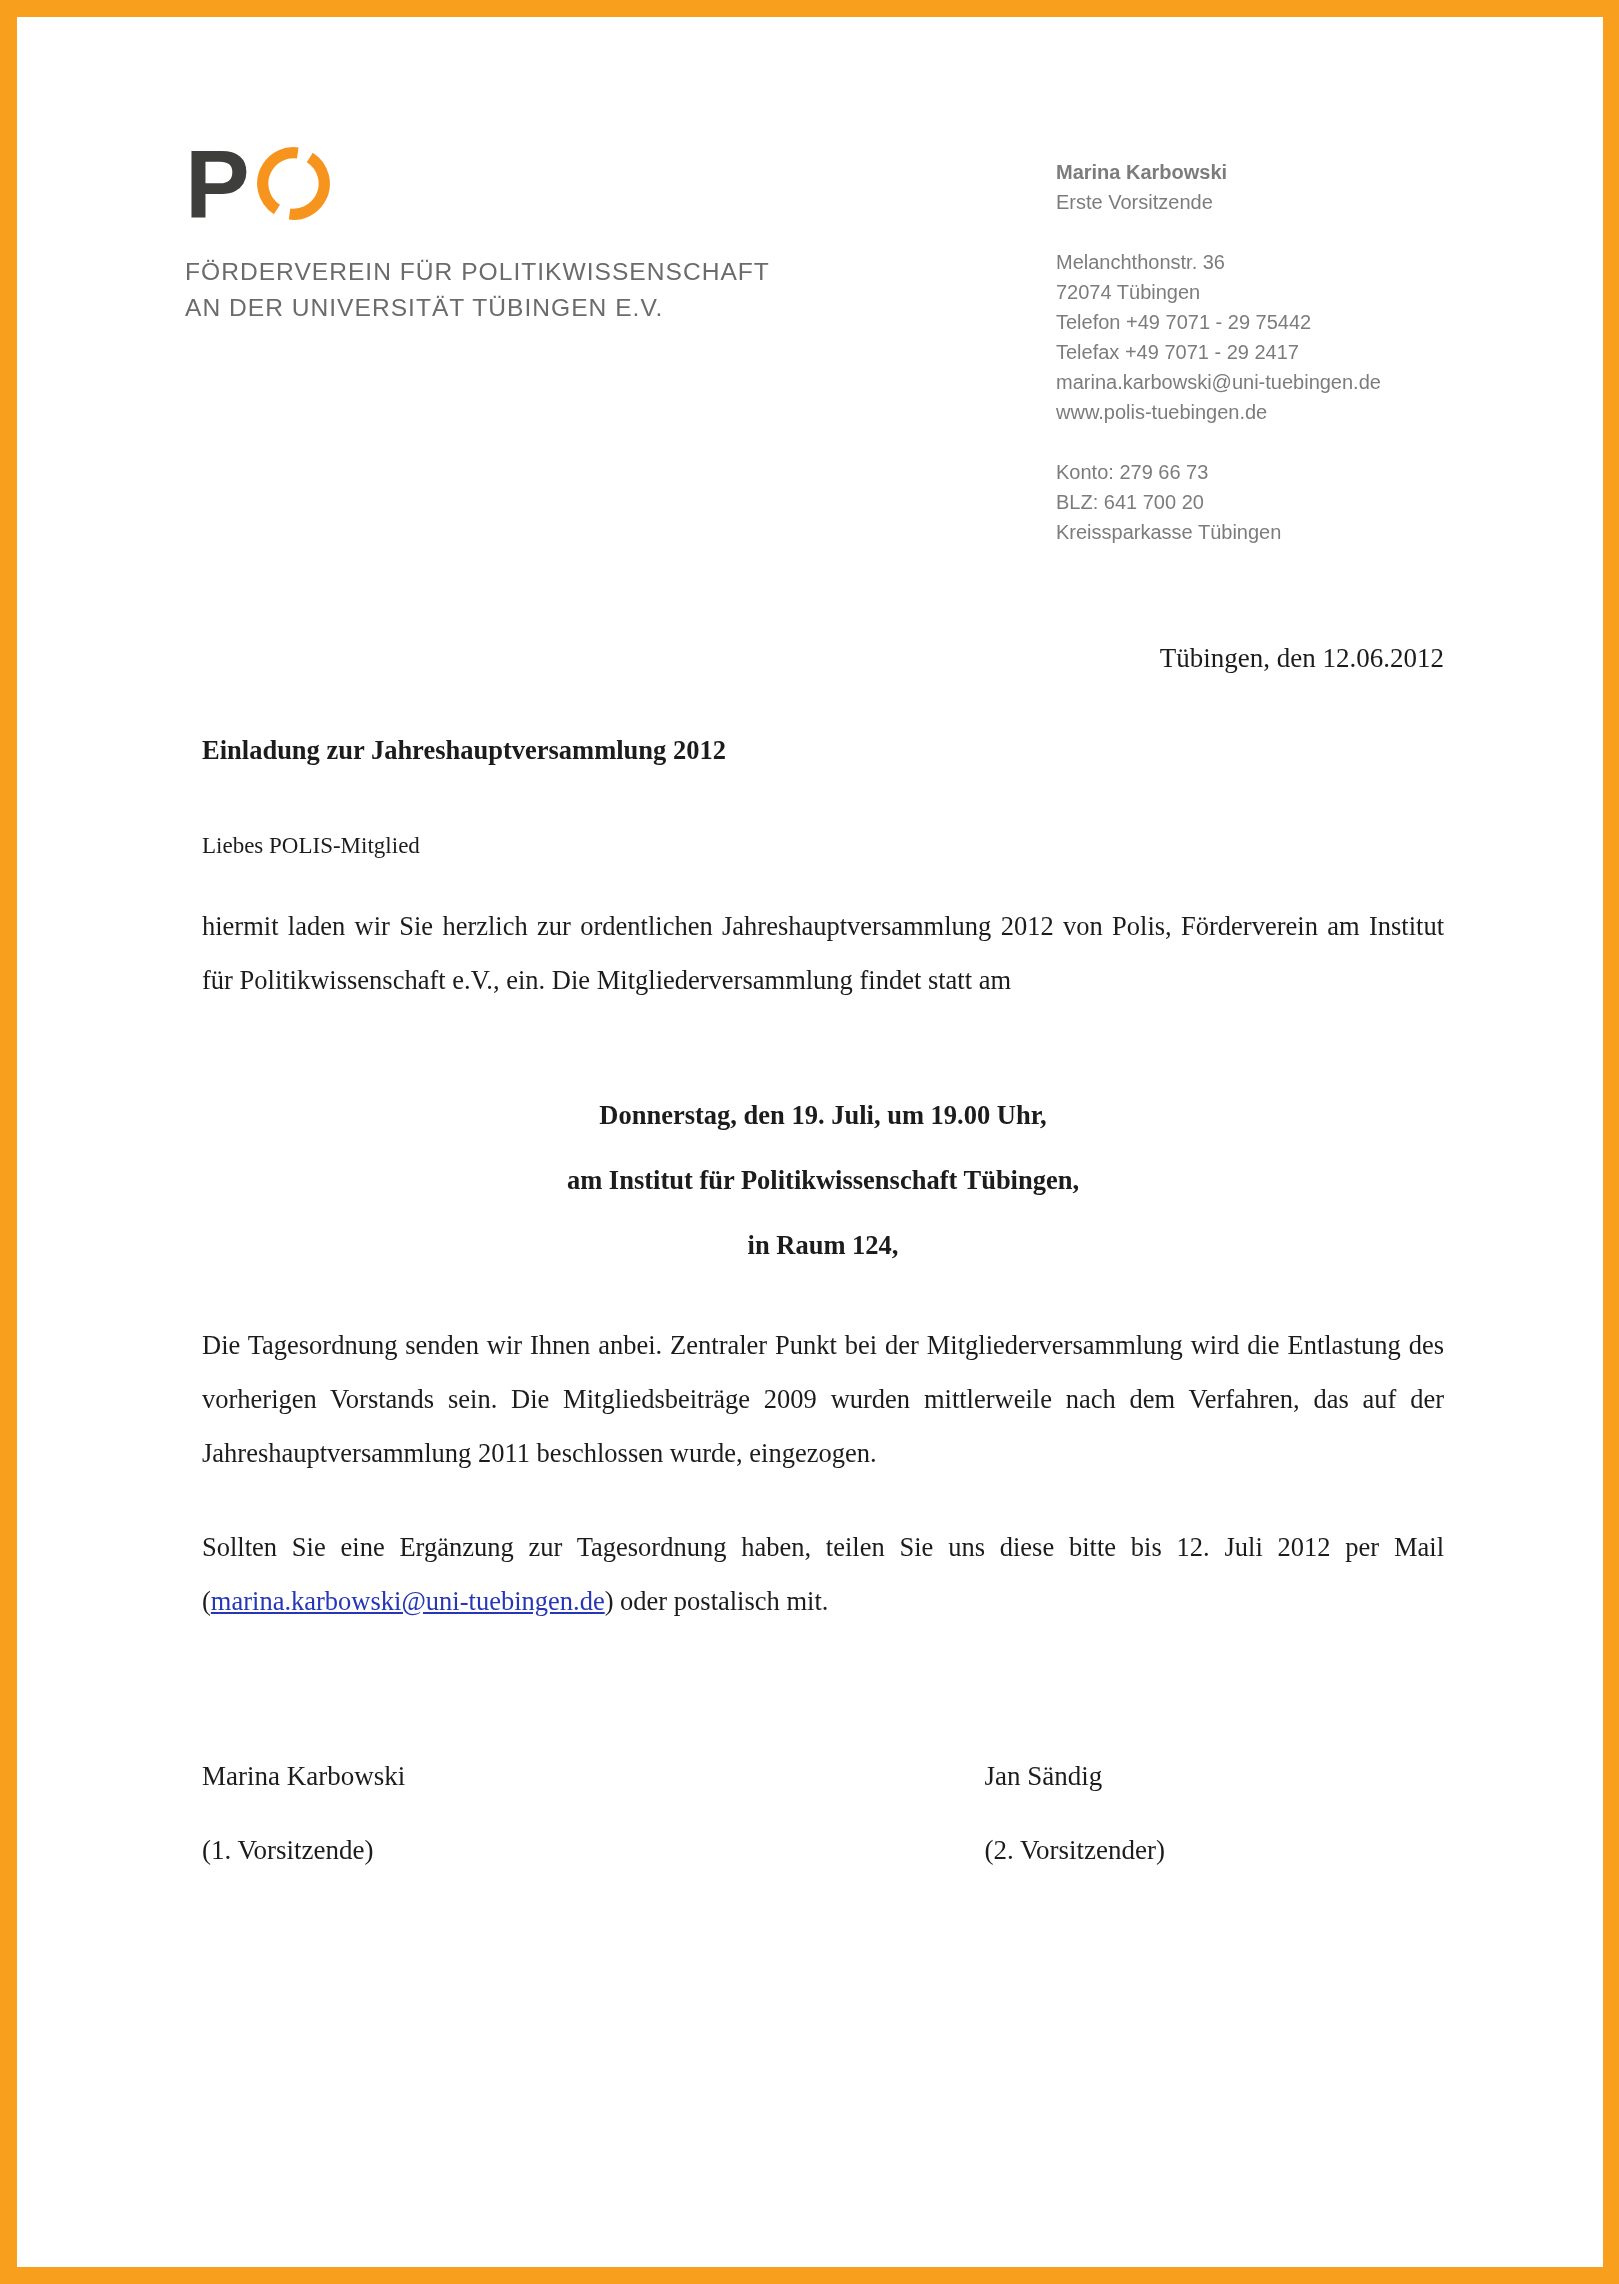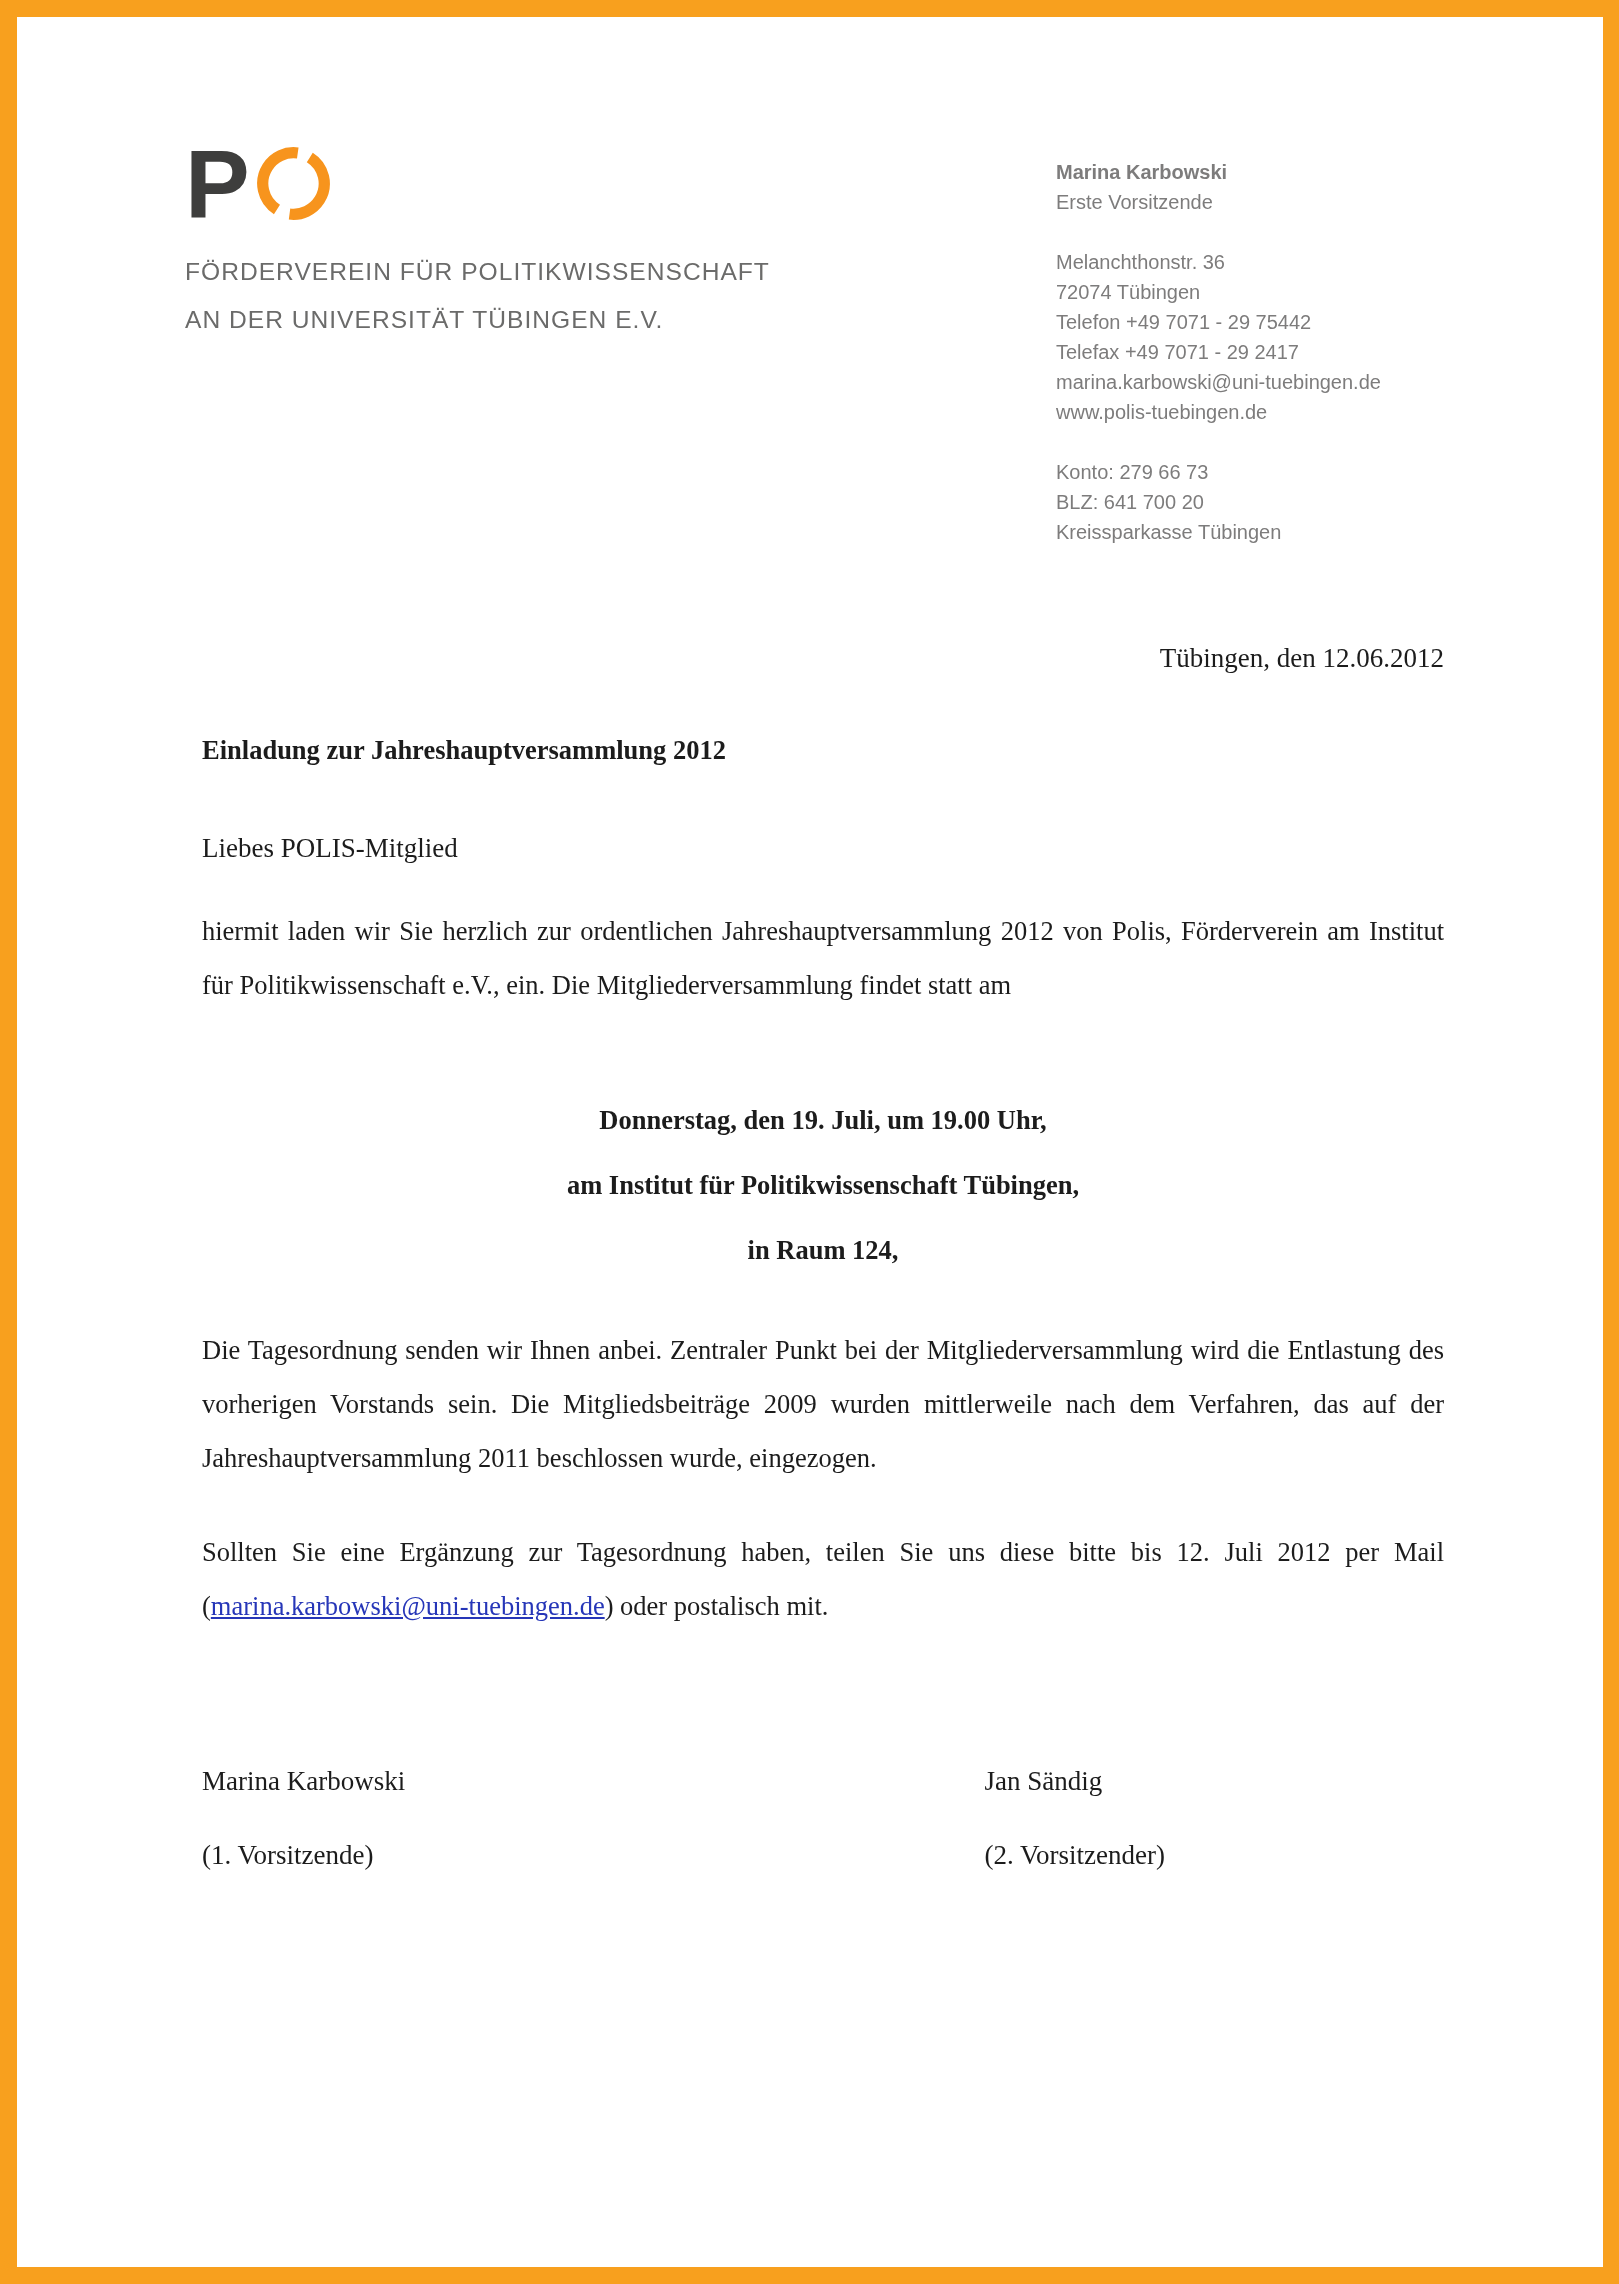--- a/index.html
+++ b/index.html
@@ -43,21 +43,21 @@
     height: 75px;
     margin: 0 6.5px 0 3.9px;
   }
   .logo-o svg { width: 100%; height: 100%; display: block; }
   .logo-sub {
     font-family: "Liberation Sans", sans-serif;
     font-size: 24.6px;
     color: #6b6b6a;
     letter-spacing: 1px;
     line-height: 36px;
-    margin-top: 12px;
+    margin-top: 0;
   }
   .logo-sub.first { margin-top: 22px; }
 
   .contact {
     width: 388px;
     flex: none;
     padding-top: 36px;
     font-family: "Liberation Sans", sans-serif;
     font-size: 20px;
     line-height: 30px;
@@ -72,21 +72,21 @@
     text-align: right;
     font-size: 27px;
     margin: 96px 0 0 0;
   }
   .subject {
     font-size: 26.5px;
     font-weight: bold;
     margin: 61px 0 0 0;
   }
   .salutation {
-    font-size: 27px;
+    font-size: 23px;
     margin: 67px 0 0 0;
   }
   .para {
     font-size: 26.5px;
     line-height: 54px;
     margin: 40px 0 0 0;
   }
   .just { text-align: justify; }
   .event-block { margin-top: 76px; }
   .event-line {

